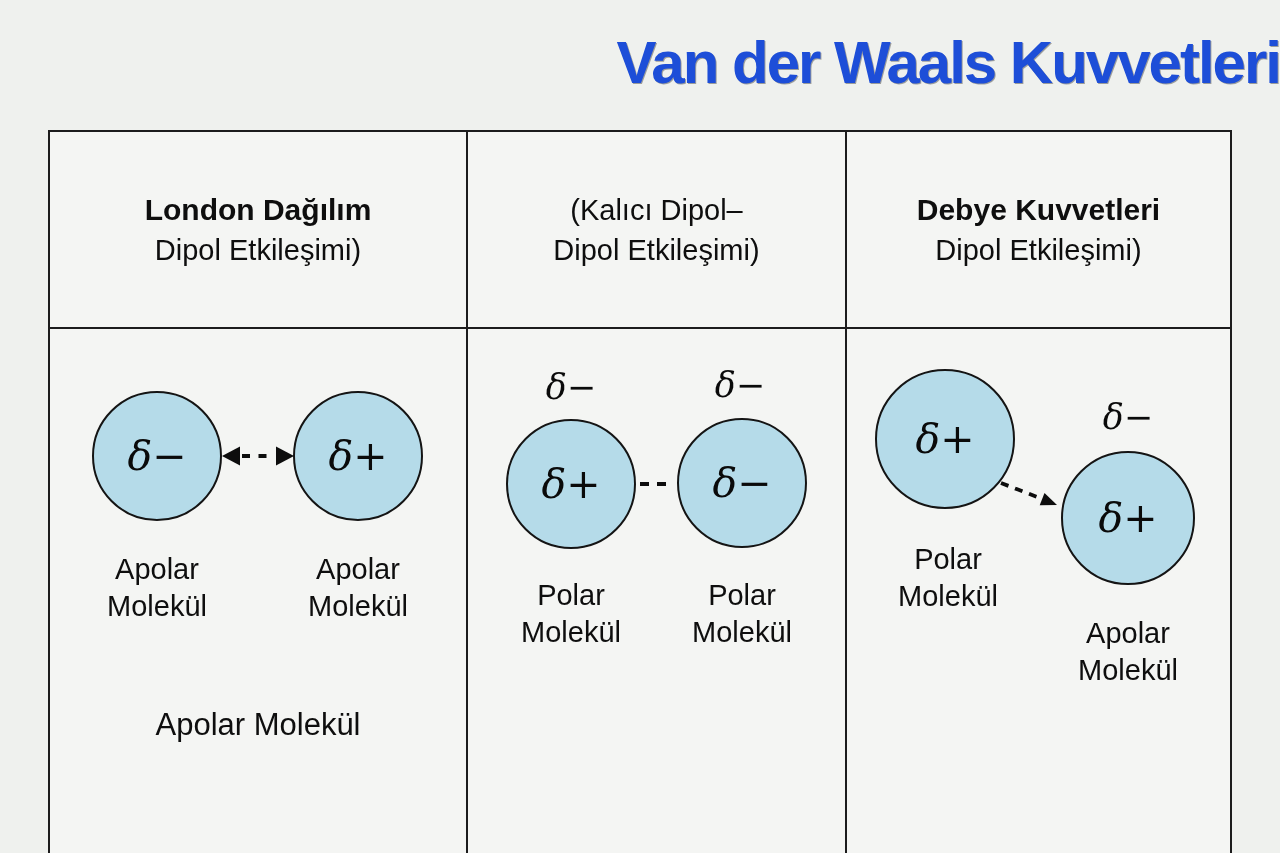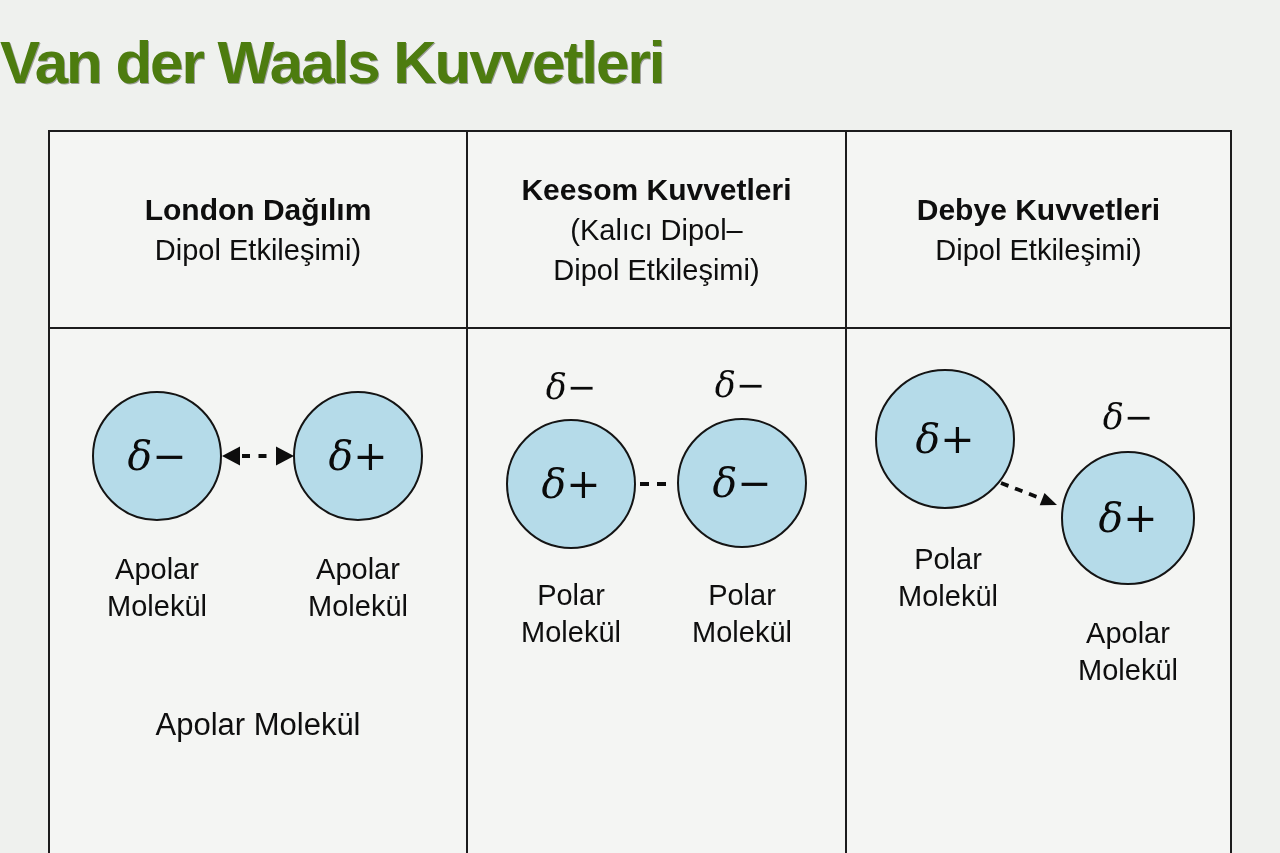--- a/index.html
+++ b/index.html
@@ -10,22 +10,22 @@
     --circle-border:#141414;
     --text:#0e0e0e;
   }
   *{ margin:0; padding:0; box-sizing:border-box; }
   html,body{ width:1280px; height:853px; }
   body{ font-family:"Liberation Sans", sans-serif; color:var(--text); }
   .stage{ position:relative; width:1280px; height:853px; background:var(--background); overflow:hidden; }
 
   .main-title{
     position:absolute; top:28px; left:0; width:100%;
-    text-align:left; font-size:60px; font-weight:bold; letter-spacing:-2px;
-    color:#4d7c0f; text-shadow:1px 1px 0 rgba(0,0,0,.35);
+    text-align:right; font-size:60px; font-weight:bold; letter-spacing:-2px;
+    color:#1d4ed8; text-shadow:1px 1px 0 rgba(0,0,0,.35);
   }
 
   .vdw-table{
     position:absolute; left:48px; top:130px; width:1184px; height:764px;
     background:var(--cell-background);
     border:2px solid var(--table-border);
     display:grid;
     grid-template-columns:418px 379px 1fr;
     grid-template-rows:197px 1fr;
   }
@@ -75,21 +75,20 @@
   <div class="main-title">Van der Waals Kuvvetleri</div>
 
   <div class="vdw-table">
 
     <div class="hdr c1">
       <div class="hdr-title">London Dağılım</div>
       <div class="hdr-sub">Dipol Etkileşimi)</div>
     </div>
 
     <div class="hdr c2">
-      <div class="hdr-title">Keesom Kuvvetleri</div>
       <div class="hdr-sub">(Kalıcı Dipol–</div>
       <div class="hdr-sub">Dipol Etkileşimi)</div>
     </div>
 
     <div class="hdr c3">
       <div class="hdr-title">Debye Kuvvetleri</div>
       <div class="hdr-sub">Dipol Etkileşimi)</div>
     </div>
 
     <div class="body c1">

